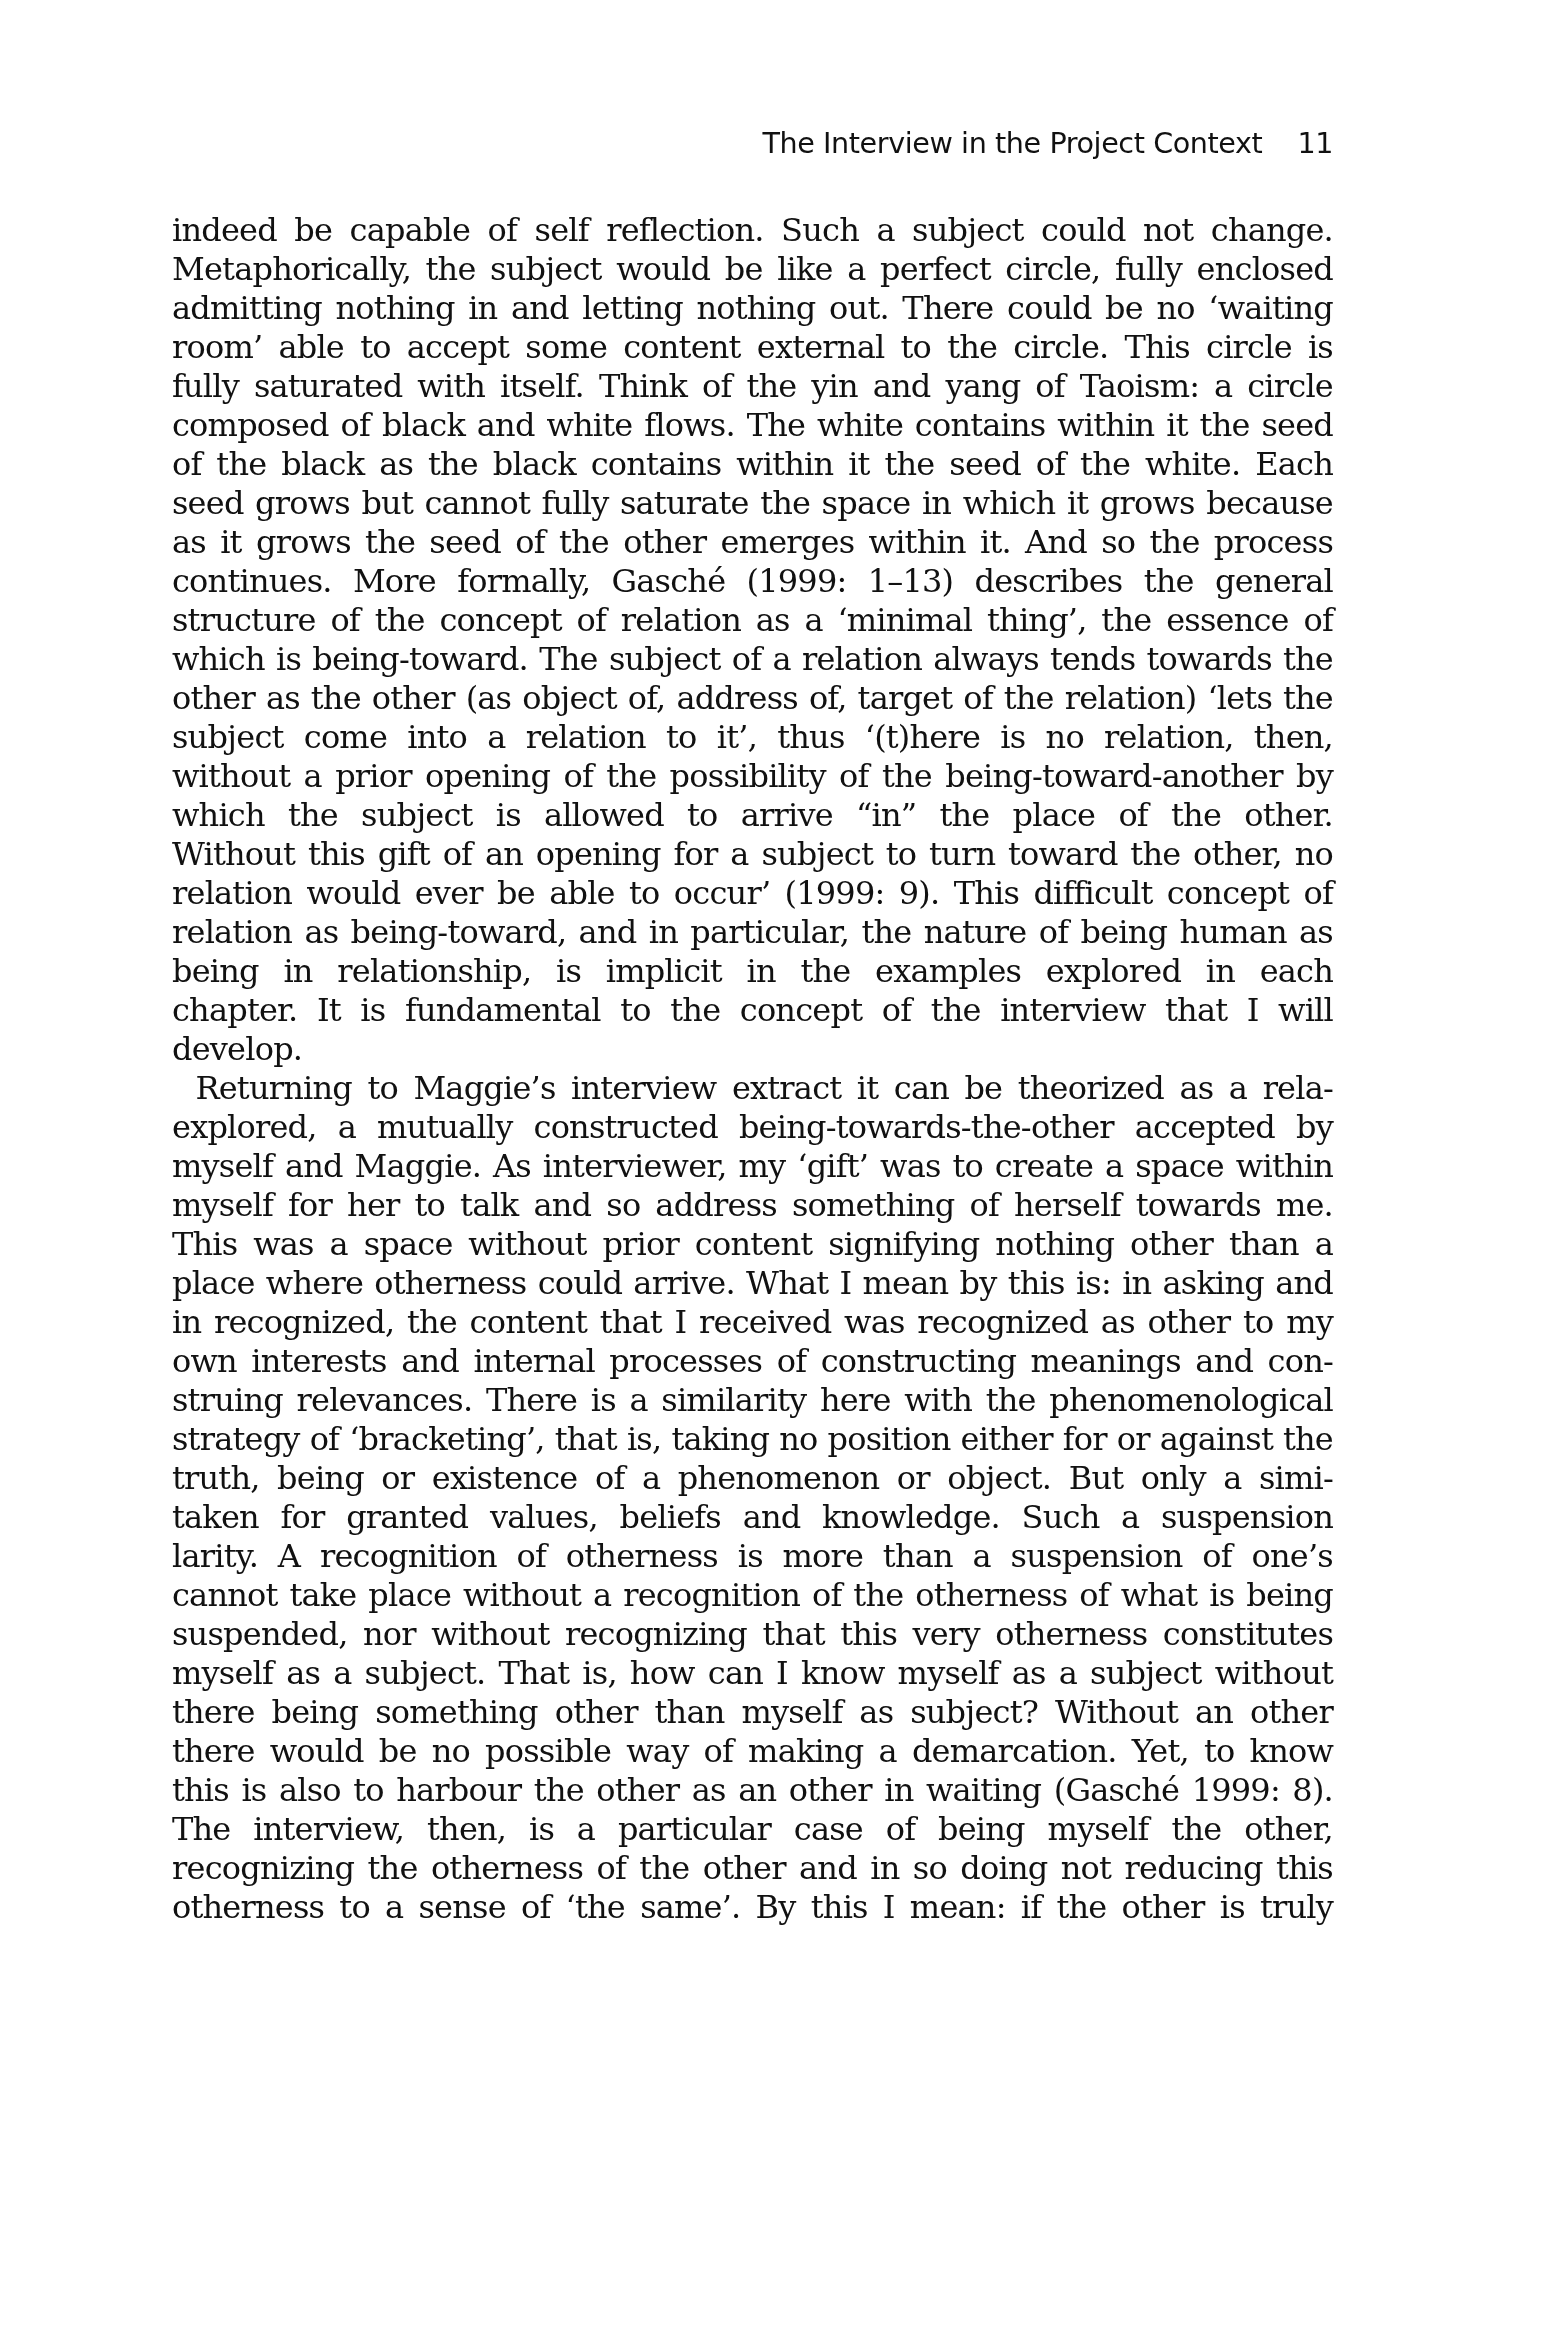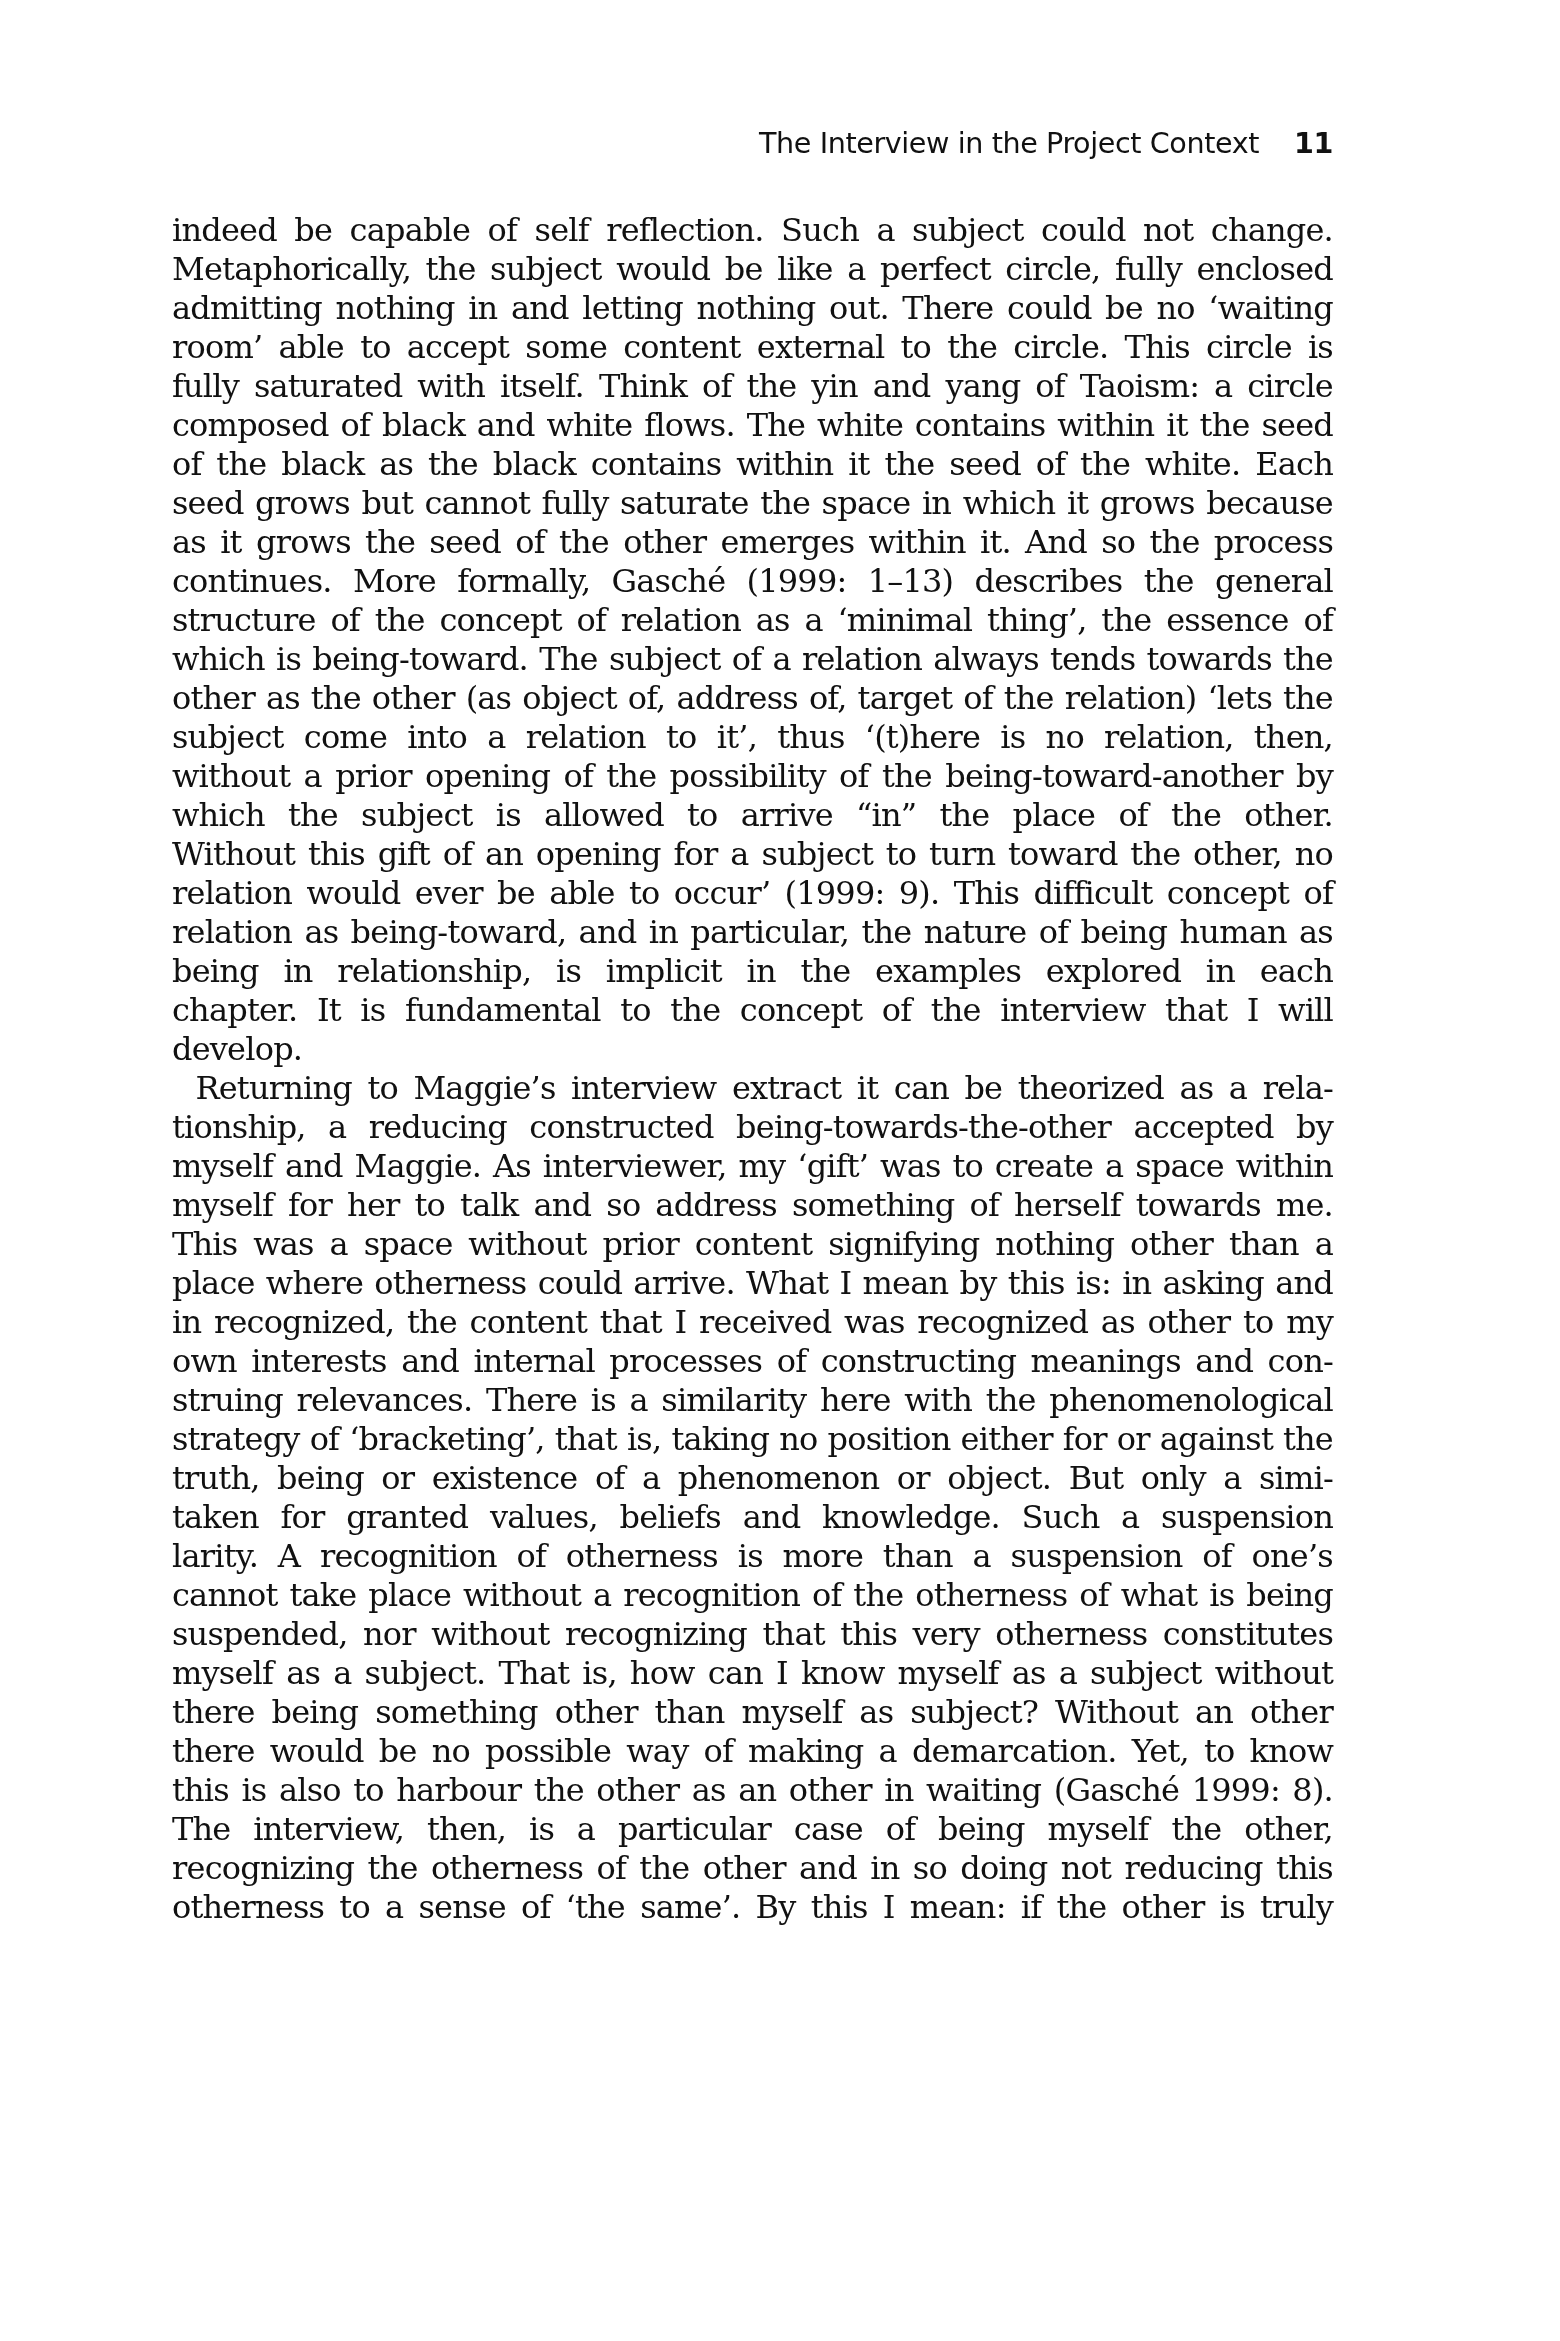--- a/index.html
+++ b/index.html
@@ -2,21 +2,21 @@
 <html style="font-size:14px"><head>
 <meta charset="utf-8">
 <style>
   html, body { margin: 0; padding: 0; background: #ffffff; }
   body { width: 1560px; height: 2342px; position: relative; overflow: hidden; color: #111; }
   .header {
     position: absolute; top: 126px; right: 227px;
     font-family: "DejaVu Sans", sans-serif; font-size: 28.6px; letter-spacing: -0.4px;
     color: #111; white-space: nowrap;
   }
-  .header .pg { font-weight: bold; margin-left: 35px; }
+  .header .pg { font-weight: normal; margin-left: 35px; }
   .body {
     position: absolute; left: 172px; top: 211px; width: 1161px;
     font-family: "DejaVu Serif", serif; font-size: 32px; line-height: 39px;
     letter-spacing: -0.8px;
   }
   .line { display: block; text-align: justify; text-align-last: justify; white-space: nowrap; height: 39px; overflow: visible; }
   .line.last { text-align-last: left; }
   .line.indent { padding-left: 23.4px; }
 </style>
 </head>
@@ -46,21 +46,21 @@
     <span class="line">which the subject is allowed to arrive “in” the place of the other.</span>
     <span class="line">Without this gift of an opening for a subject to turn toward the other, no</span>
     <span class="line">relation would ever be able to occur’ (1999: 9). This difficult concept of</span>
     <span class="line">relation as being-toward, and in particular, the nature of being human as</span>
     <span class="line">being in relationship, is implicit in the examples explored in each</span>
     <span class="line">chapter. It is fundamental to the concept of the interview that I will</span>
     <span class="line last">develop.</span>
   </div>
   <div>
     <span class="line indent">Returning to Maggie’s interview extract it can be theorized as a rela-</span>
-    <span class="line">tionship, a reducing constructed being-towards-the-other accepted by</span>
+    <span class="line">explored, a mutually constructed being-towards-the-other accepted by</span>
     <span class="line">myself and Maggie. As interviewer, my ‘gift’ was to create a space within</span>
     <span class="line">myself for her to talk and so address something of herself towards me.</span>
     <span class="line">This was a space without prior content signifying nothing other than a</span>
     <span class="line">place where otherness could arrive. What I mean by this is: in asking and</span>
     <span class="line">in recognized, the content that I received was recognized as other to my</span>
     <span class="line">own interests and internal processes of constructing meanings and con-</span>
     <span class="line">struing relevances. There is a similarity here with the phenomenological</span>
     <span class="line">strategy of ‘bracketing’, that is, taking no position either for or against the</span>
     <span class="line">truth, being or existence of a phenomenon or object. But only a simi-</span>
     <span class="line">taken for granted values, beliefs and knowledge. Such a suspension</span>

